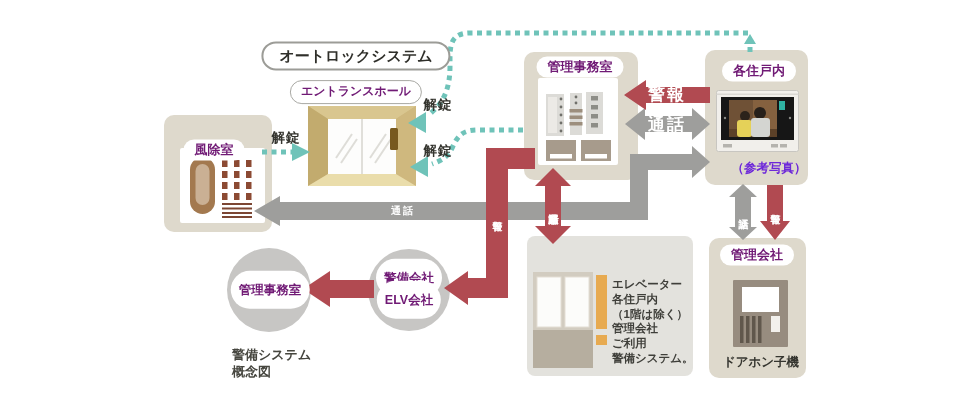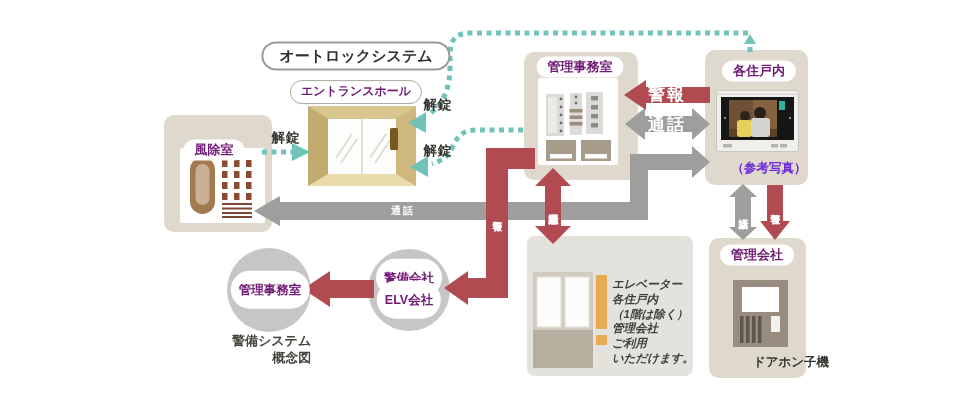--- a/index.html
+++ b/index.html
@@ -28,28 +28,28 @@
     white-space:nowrap;letter-spacing:2px;line-height:1;
   }
   .alabel.sm{font-size:10px;}
   .alabel.vert{writing-mode:vertical-rl;text-orientation:upright;letter-spacing:0;font-size:10px;}
   .cap-serif{
     position:absolute;transform:translate(-50%,-50%);font-family:"Liberation Serif","DejaVu Serif",serif;
     font-weight:600;font-size:12.5px;white-space:nowrap;color:#6d28d9;
   }
   .cap-sans{
     position:absolute;transform:translate(-50%,-50%);font-weight:bold;font-size:12.5px;
-    white-space:nowrap;color:#35352f;margin-left:30px;
+    white-space:nowrap;color:#35352f;
   }
   .footnote{
     position:absolute;font-family:"Liberation Serif","DejaVu Serif",serif;font-weight:600;
     font-size:13px;line-height:17px;color:#46463f;white-space:nowrap;
   }
   .elevnote{
-    position:absolute;font-weight:bold;font-size:11.5px;line-height:14.8px;color:#3f3f3a;white-space:nowrap;font-style:italic;
+    position:absolute;font-weight:bold;font-size:11.5px;line-height:14.8px;color:#3f3f3a;white-space:nowrap;
   }
   .hl{position:absolute;background:#e7aa50;}
   svg{display:block;}
   .overlay{position:absolute;left:0;top:0;pointer-events:none;}
 </style>
 </head>
 <body>
 
 <div id="stage">
 
@@ -224,27 +224,27 @@
   <div class="alabel" style="left:667px;top:124px;">通話</div>
   <div class="alabel sm" style="left:403px;top:211px;">通話</div>
   <div class="alabel vert" style="left:497px;top:213px;">警報</div>
   <div class="alabel vert" style="left:553px;top:206px;">緊急時通話</div>
   <div class="alabel vert" style="left:743px;top:211px;">通話</div>
   <div class="alabel vert" style="left:775px;top:206px;">警報</div>
 
   <div class="cap-serif" style="left:769px;top:168px;">（参考写真）</div>
   <div class="cap-sans" style="left:761px;top:362px;">ドアホン子機</div>
 
-  <div class="footnote" style="left:232px;top:332px;text-align:right;">
+  <div class="footnote" style="left:232px;top:346px;">
     <div>警備システム</div>
     <div>概念図</div>
   </div>
 
   <div class="elevnote" style="left:612px;top:277px;">
     <div>エレベーター</div>
     <div>各住戸内</div>
     <div>（1階は除く）</div>
     <div>管理会社</div>
     <div>ご利用</div>
-    <div>いただけます。</div>
+    <div>警備システム。</div>
   </div>
 
 </div>
 
 </body></html>

